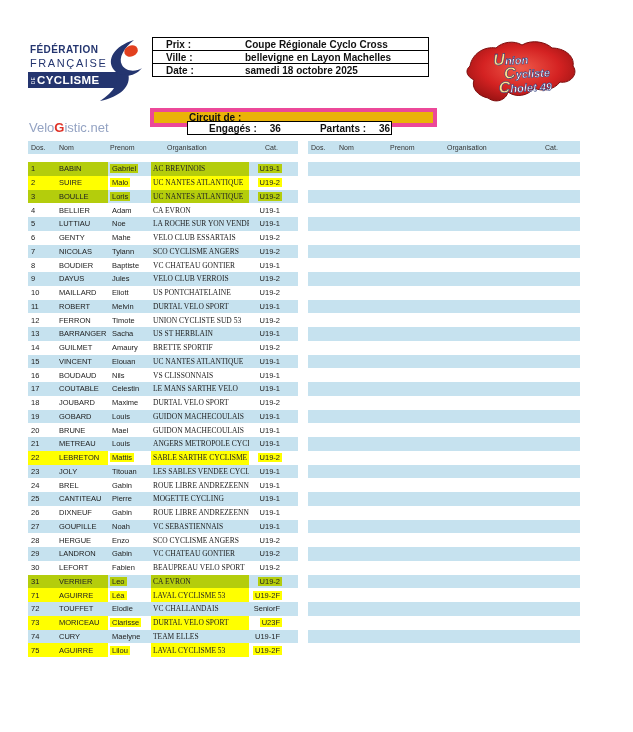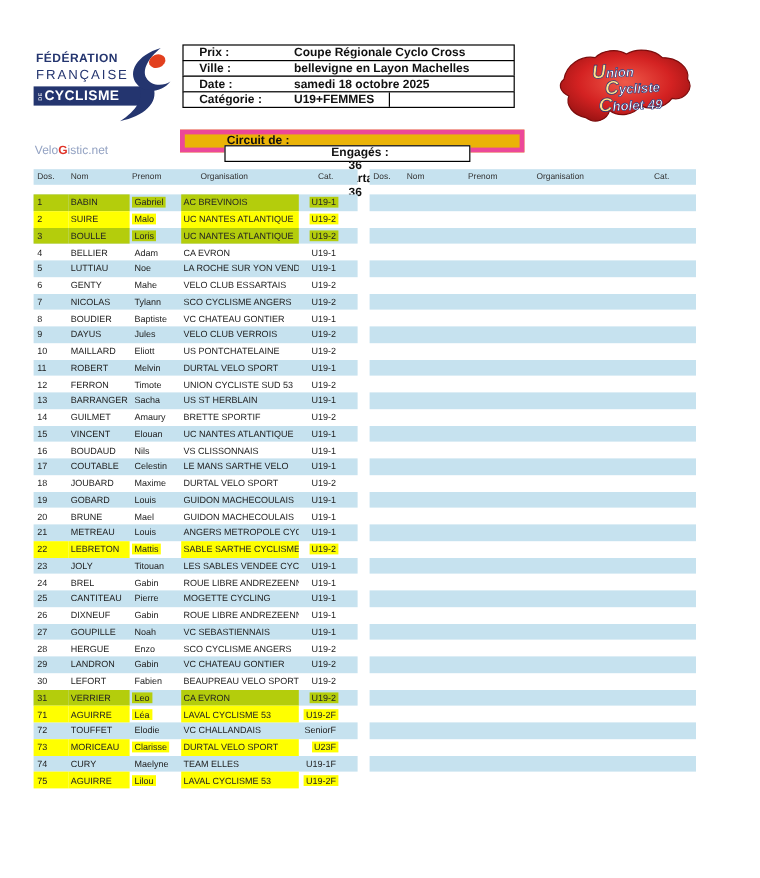--- a/index.html
+++ b/index.html
@@ -10,35 +10,35 @@
   .ffc-l1{position:absolute;left:30px;top:44px;font-size:10px;font-weight:bold;
           color:#24356f;letter-spacing:.4px;}
   .ffc-l2{position:absolute;left:30px;top:57px;font-size:11px;color:#24356f;letter-spacing:1.6px;}
   .ffc-bar{position:absolute;left:28px;top:72px;width:94px;height:16px;background:#24356f;
            color:#fff;display:flex;align-items:center;}
   .ffc-de{font-size:4.5px;transform:rotate(-90deg);width:7px;margin-left:2px;letter-spacing:.5px;}
   .ffc-l3{font-size:11.5px;font-weight:bold;letter-spacing:.4px;}
   .ffc-swoosh{position:absolute;left:98px;top:40px;}
 
   
-  .velog{position:absolute;left:29px;top:120px;font-size:10px;color:#94a3c3;}
+  .velog{position:absolute;left:29px;top:120px;font-size:13px;color:#94a3c3;}
   .velog .g{color:#e03227;font-weight:bold;}
 
   
   .form{position:absolute;left:152px;top:38px;width:277px;font-size:10px;
         font-weight:bold;color:#111;}
   .frow{position:relative;height:12px;border:1px solid #000;margin-top:-1px;
         display:flex;align-items:center;background:#fff;}
   .frow .lbl{width:92px;padding-left:13px;box-sizing:border-box;}
   .frow .vdiv{position:absolute;left:171px;top:0;bottom:0;width:1px;background:#000;}
   .circuit{position:absolute;left:-2px;top:70px;width:279px;height:11px;border:4px solid #ec4899;
            display:flex;align-items:center;background:#eab308;}
   .circuit .lbl{padding-left:35px;}
   .engages{position:absolute;left:35px;top:83px;width:203px;height:12px;border:1px solid #000;
-           display:flex;align-items:center;background:#fff;flex-direction:column;}
+           display:flex;align-items:center;background:#fff;}
   .engages .e-lbl{margin-left:21px;}
   .engages .e-val{margin-left:13px;}
   .engages .p-lbl{margin-left:39px;}
   .engages .p-val{margin-left:13px;}
 
   
   .ucc{position:absolute;left:456px;top:36px;}
   .ucc text{font-family:"Liberation Sans",sans-serif;font-style:italic;font-weight:bold;
             fill:#fff;stroke:#22347a;stroke-width:.55px;font-size:11px;}
   .ucc .init{font-size:16px;fill:#ffe08a;}
@@ -54,21 +54,21 @@
   .h-org{width:98px;padding-left:2px;box-sizing:border-box;}
   .h-cat{flex:1;padding-left:2px;box-sizing:border-box;}
 
   #left-rows{position:absolute;left:28px;top:162px;width:270px;}
   .row{display:flex;height:13.75px;align-items:center;font-size:7.5px;color:#222;}
   .row.stripe{background:#c6e2ef;}
   .c-dos{width:29px;padding-left:3px;box-sizing:border-box;height:100%;display:flex;align-items:center;}
   .c-nom{width:51px;padding-left:2px;box-sizing:border-box;height:100%;display:flex;align-items:center;}
   .c-prenom{width:43px;padding-left:2px;box-sizing:border-box;white-space:nowrap;}
   .c-org{width:98px;padding-left:2px;box-sizing:border-box;height:100%;display:flex;align-items:center;
-         white-space:nowrap;overflow:hidden;}
+         white-space:nowrap;overflow:hidden;font-family:Liberation Serif, serif;}
   .c-cat{width:33px;text-align:right;white-space:nowrap;}
   .c-prenom span,.c-cat span{padding:0 2px;}
   .row.hl-green .c-dos,.row.hl-green .c-nom,.row.hl-green .c-org{background:#b4cd0c;}
   .row.hl-green .c-prenom span,.row.hl-green .c-cat span{background:#b4cd0c;}
   .row.hl-yellow .c-dos,.row.hl-yellow .c-nom,.row.hl-yellow .c-org{background:#ffff00;}
   .row.hl-yellow .c-prenom span,.row.hl-yellow .c-cat span{background:#ffff00;}
 
   .rstripe{position:absolute;left:308px;width:272px;height:13.75px;background:#c6e2ef;}
 </style>
 </head>
@@ -97,25 +97,20 @@
       <span class="lbl">Prix :</span>
       <span class="val">Coupe Régionale Cyclo Cross</span>
     </div>
     <div class="frow">
       <span class="lbl">Ville :</span>
       <span class="val">bellevigne en Layon Machelles</span>
     </div>
     <div class="frow">
       <span class="lbl">Date :</span>
       <span class="val">samedi 18 octobre 2025</span>
-    </div>
-    <div class="frow">
-      <span class="lbl">Catégorie :</span>
-      <span class="val">U19+FEMMES</span>
-      <span class="vdiv"></span>
     </div>
     <div class="circuit">
       <span class="lbl">Circuit de :</span>
     </div>
     <div class="engages">
       <span class="e-lbl">Engagés :</span>
       <span class="e-val">36</span>
       <span class="p-lbl">Partants :</span>
       <span class="p-val">36</span>
     </div>

